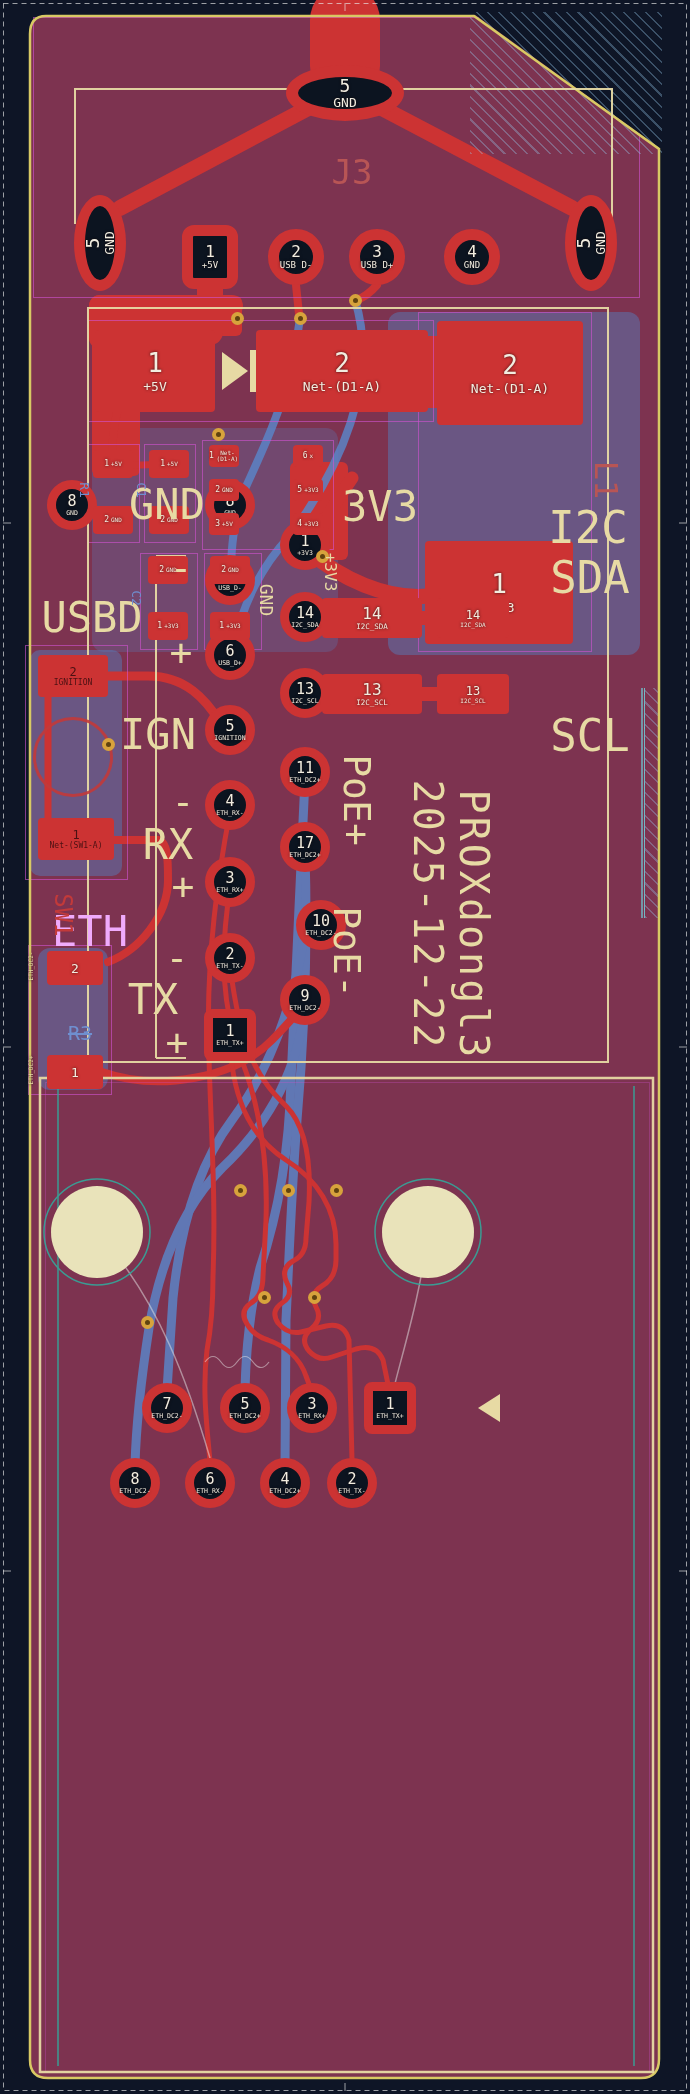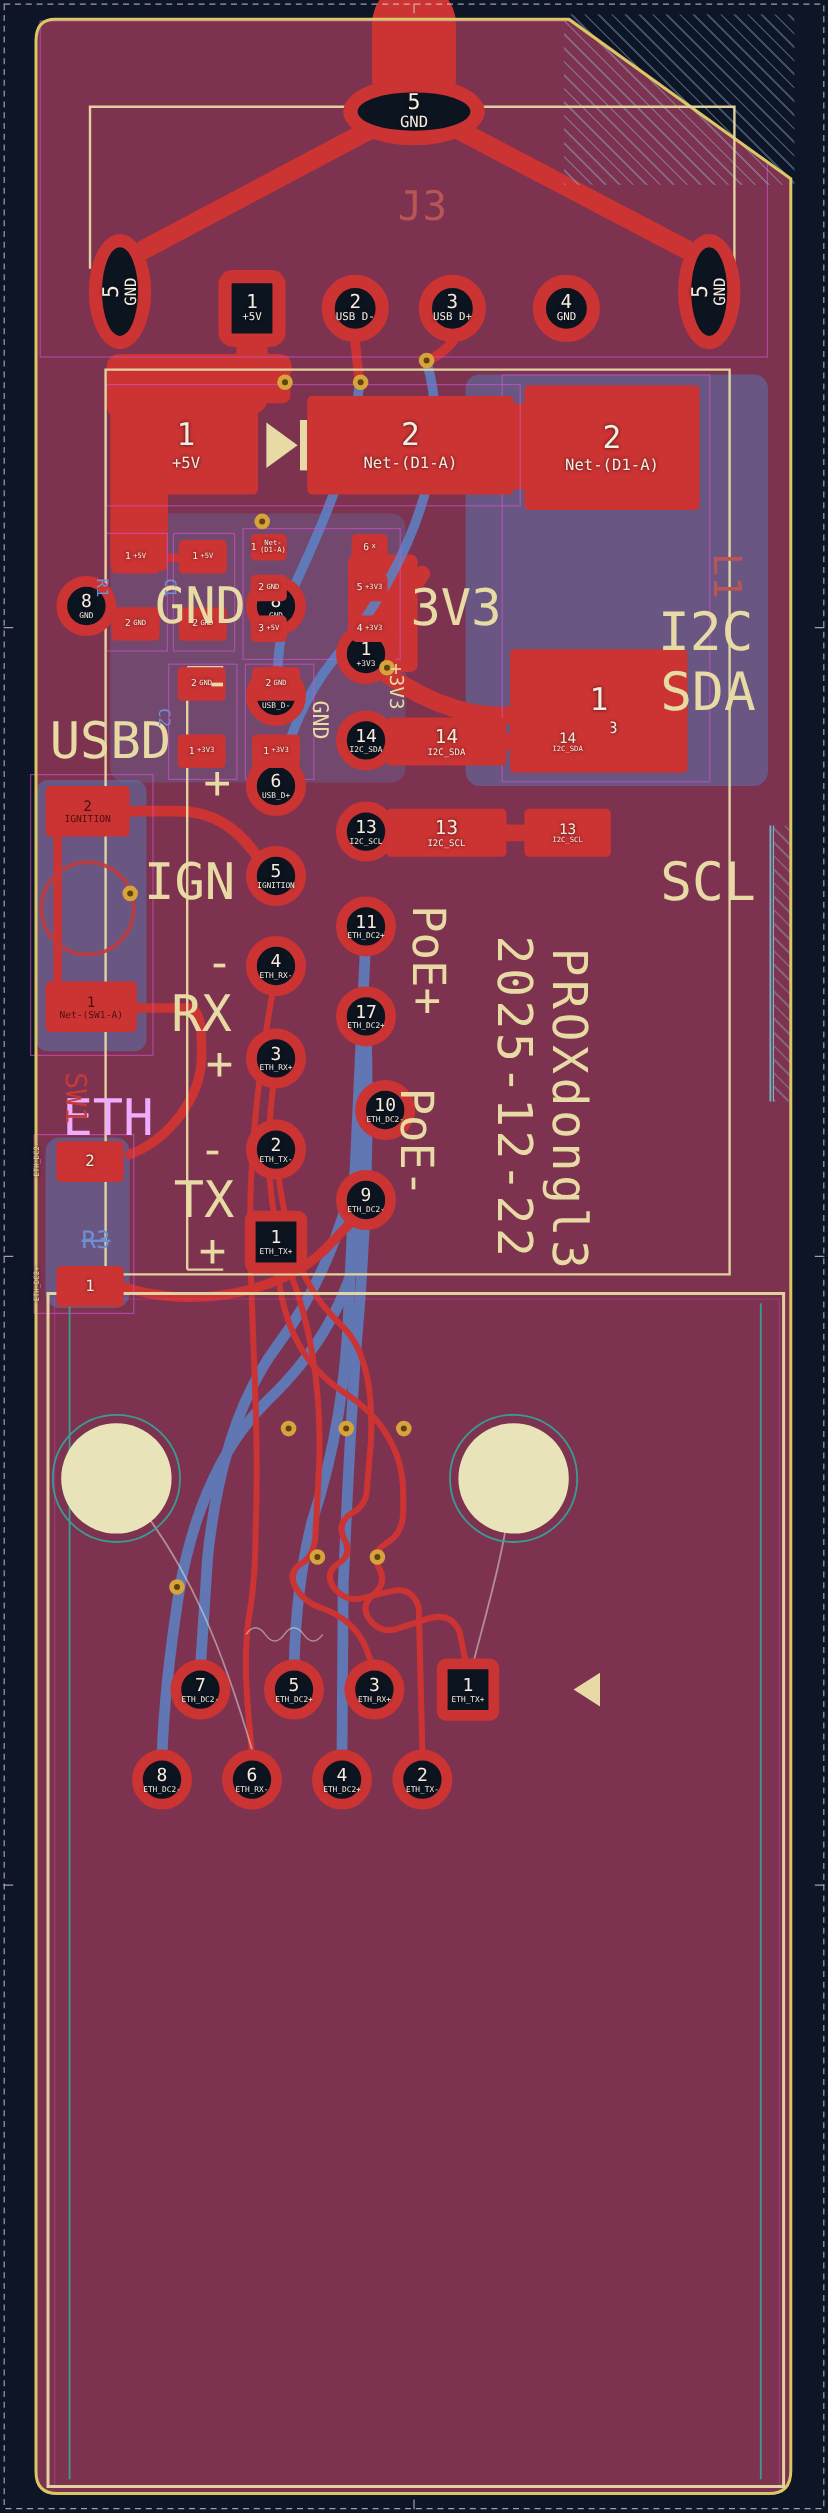--- a/index.html
+++ b/index.html
@@ -532,21 +532,21 @@
       <div class="lbl" style="left: 380px; top: 507px; font-size: 42px; color: rgb(231, 218, 164); transform: translate(-50%, -50%);">3V3</div>
       <div class="lbl" style="left: 92px; top: 618px; font-size: 42px; color: rgb(231, 218, 164); transform: translate(-50%, -50%);">USBD</div>
       <div class="lbl" style="left: 181px; top: 568px; font-size: 38px; color: rgb(231, 218, 164); transform: translate(-50%, -50%);">-</div>
       <div class="lbl" style="left: 181px; top: 652px; font-size: 38px; color: rgb(231, 218, 164); transform: translate(-50%, -50%);">+</div>
       <div class="lbl" style="left: 158px; top: 735px; font-size: 42px; color: rgb(231, 218, 164); transform: translate(-50%, -50%);">IGN</div>
       <div class="lbl" style="left: 183px; top: 802px; font-size: 38px; color: rgb(231, 218, 164); transform: translate(-50%, -50%);">-</div>
       <div class="lbl" style="left: 168px; top: 845px; font-size: 42px; color: rgb(231, 218, 164); transform: translate(-50%, -50%);">RX</div>
       <div class="lbl" style="left: 183px; top: 886px; font-size: 38px; color: rgb(231, 218, 164); transform: translate(-50%, -50%);">+</div>
       <div class="lbl" style="left: 90px; top: 932px; font-size: 42px; color: #f0abfc; transform: translate(-50%, -50%);">ETH</div>
       <div class="lbl" style="left: 177px; top: 958px; font-size: 38px; color: rgb(231, 218, 164); transform: translate(-50%, -50%);">-</div>
-      <div class="lbl" style="left: 170px; top: 1000px; font-size: 42px; color: rgb(231, 218, 164); transform: translate(-50%, -50%);">TX</div>
+      <div class="lbl" style="left: 153px; top: 1000px; font-size: 42px; color: rgb(231, 218, 164); transform: translate(-50%, -50%);">TX</div>
       <div class="lbl" style="left: 177px; top: 1042px; font-size: 38px; color: rgb(231, 218, 164); transform: translate(-50%, -50%);">+</div>
       <div class="lbl" style="left: 357px; top: 800px; font-size: 38px; color: rgb(231, 218, 164); transform: translate(-50%, -50%) rotate(90deg);">PoE+</div>
       <div class="lbl" style="left: 347px; top: 952px; font-size: 38px; color: rgb(231, 218, 164); transform: translate(-50%, -50%) rotate(90deg);">PoE-</div>
       <div class="lbl" style="left: 588px; top: 528px; font-size: 44px; color: rgb(231, 218, 164); transform: translate(-50%, -50%);">I2C</div>
       <div class="lbl" style="left: 590px; top: 578px; font-size: 44px; color: rgb(231, 218, 164); transform: translate(-50%, -50%);">SDA</div>
       <div class="lbl" style="left: 590px; top: 736px; font-size: 44px; color: rgb(231, 218, 164); transform: translate(-50%, -50%);">SCL</div>
       <div class="lbl" style="left: 428px; top: 915px; font-size: 40px; color: rgb(231, 218, 164); letter-spacing: 3px; transform: translate(-50%, -50%) rotate(90deg);">2025-12-22</div>
       <div class="lbl" style="left: 474px; top: 925px; font-size: 40px; color: rgb(231, 218, 164); letter-spacing: 3px; transform: translate(-50%, -50%) rotate(90deg);">PROXdongl3</div>
       <div class="lbl" style="left: 266px; top: 600px; font-size: 18px; color: rgb(231, 218, 164); transform: translate(-50%, -50%) rotate(90deg);">GND</div>
       <div class="lbl" style="left: 330px; top: 572px; font-size: 16px; color: rgb(231, 218, 164); transform: translate(-50%, -50%) rotate(90deg);">+3V3</div>

